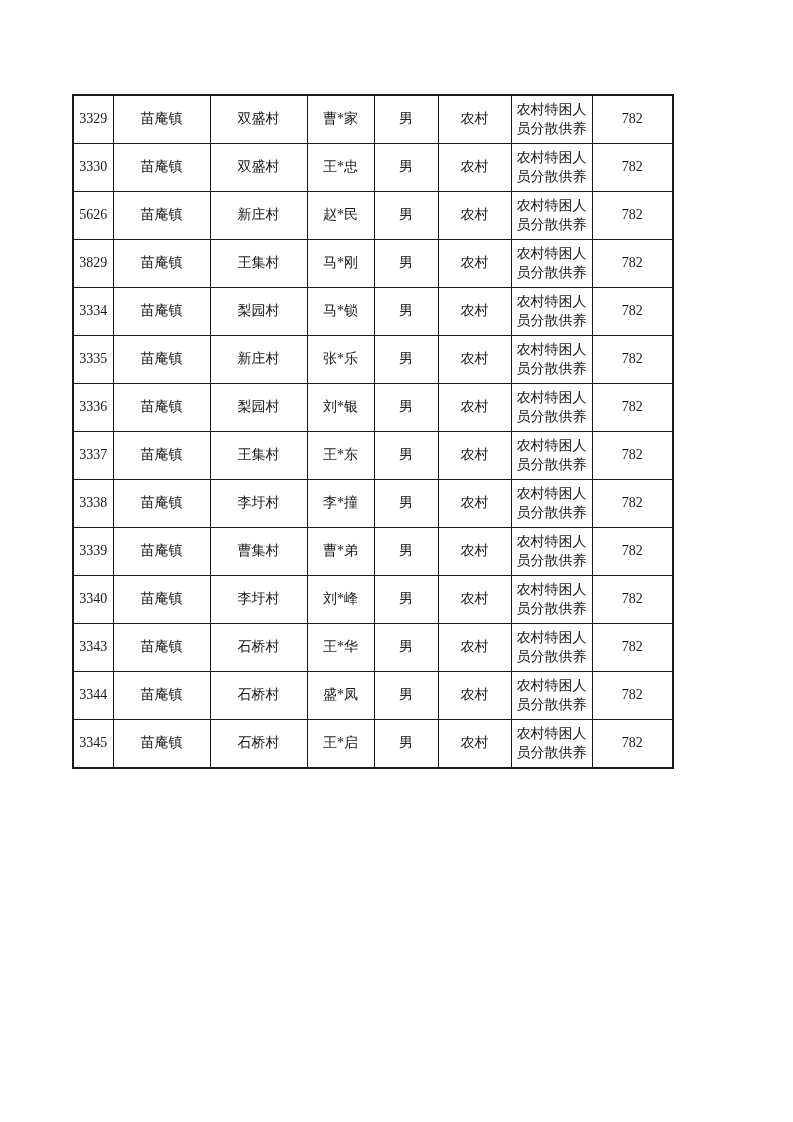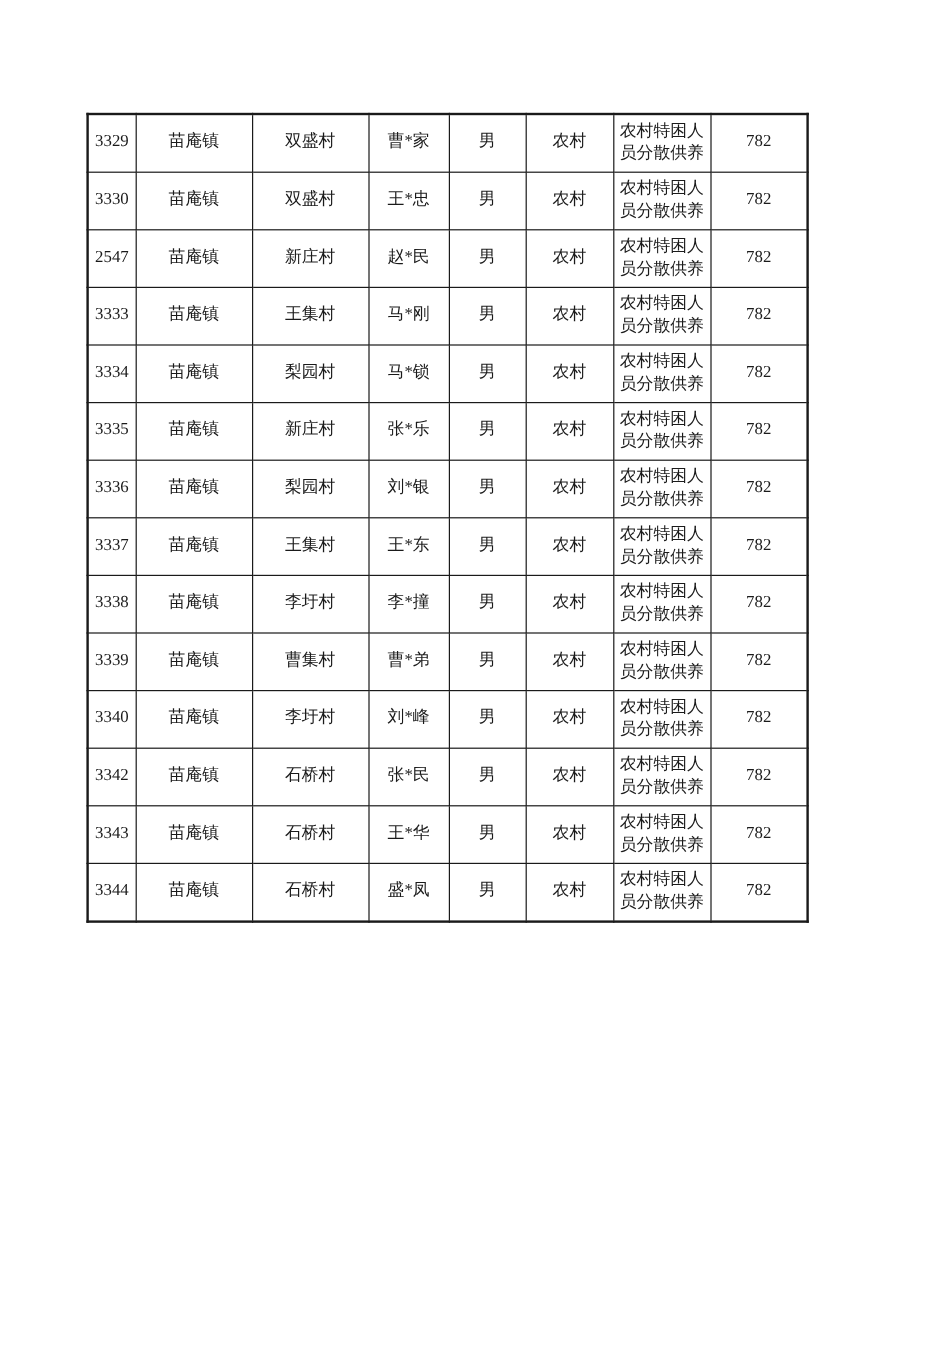--- a/index.html
+++ b/index.html
@@ -84,31 +84,31 @@
           <td>3330</td>
           <td>苗庵镇</td>
           <td>双盛村</td>
           <td>王*忠</td>
           <td>男</td>
           <td>农村</td>
           <td class="category-cell"><span class="wrap5">农村特困人员分散供养</span></td>
           <td>782</td>
         </tr>
         <tr>
-          <td>2547</td>
+          <td>5626</td>
           <td>苗庵镇</td>
           <td>新庄村</td>
           <td>赵*民</td>
           <td>男</td>
           <td>农村</td>
           <td class="category-cell"><span class="wrap5">农村特困人员分散供养</span></td>
           <td>782</td>
         </tr>
         <tr>
-          <td>3333</td>
+          <td>3829</td>
           <td>苗庵镇</td>
           <td>王集村</td>
           <td>马*刚</td>
           <td>男</td>
           <td>农村</td>
           <td class="category-cell"><span class="wrap5">农村特困人员分散供养</span></td>
           <td>782</td>
         </tr>
         <tr>
           <td>3334</td>
@@ -174,44 +174,44 @@
           <td>3340</td>
           <td>苗庵镇</td>
           <td>李圩村</td>
           <td>刘*峰</td>
           <td>男</td>
           <td>农村</td>
           <td class="category-cell"><span class="wrap5">农村特困人员分散供养</span></td>
           <td>782</td>
         </tr>
         <tr>
-          <td>3342</td>
-          <td>苗庵镇</td>
-          <td>石桥村</td>
-          <td>张*民</td>
-          <td>男</td>
-          <td>农村</td>
-          <td class="category-cell"><span class="wrap5">农村特困人员分散供养</span></td>
-          <td>782</td>
-        </tr>
-        <tr>
           <td>3343</td>
           <td>苗庵镇</td>
           <td>石桥村</td>
           <td>王*华</td>
           <td>男</td>
           <td>农村</td>
           <td class="category-cell"><span class="wrap5">农村特困人员分散供养</span></td>
           <td>782</td>
         </tr>
         <tr>
           <td>3344</td>
           <td>苗庵镇</td>
           <td>石桥村</td>
           <td>盛*凤</td>
+          <td>男</td>
+          <td>农村</td>
+          <td class="category-cell"><span class="wrap5">农村特困人员分散供养</span></td>
+          <td>782</td>
+        </tr>
+        <tr>
+          <td>3345</td>
+          <td>苗庵镇</td>
+          <td>石桥村</td>
+          <td>王*启</td>
           <td>男</td>
           <td>农村</td>
           <td class="category-cell"><span class="wrap5">农村特困人员分散供养</span></td>
           <td>782</td>
         </tr>
       </tbody>
   </table>
 </div>
 
 </body></html>

